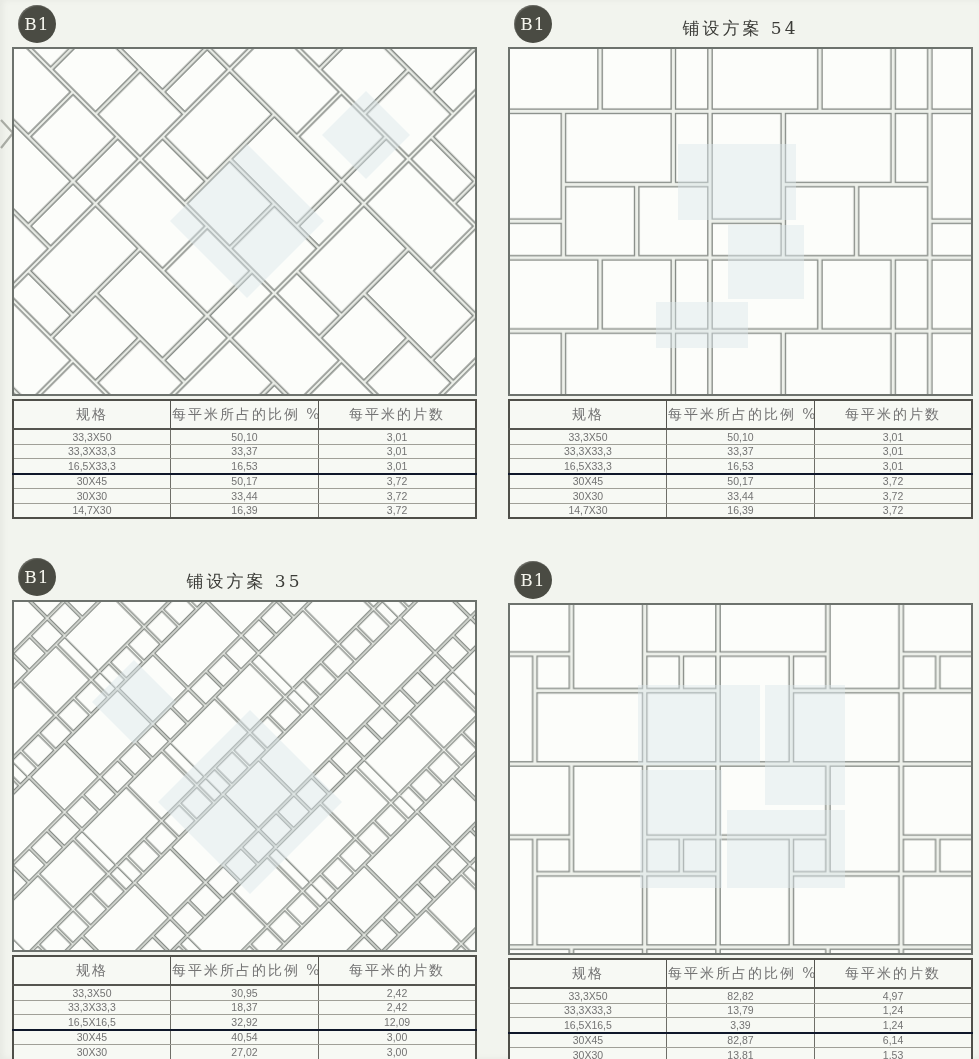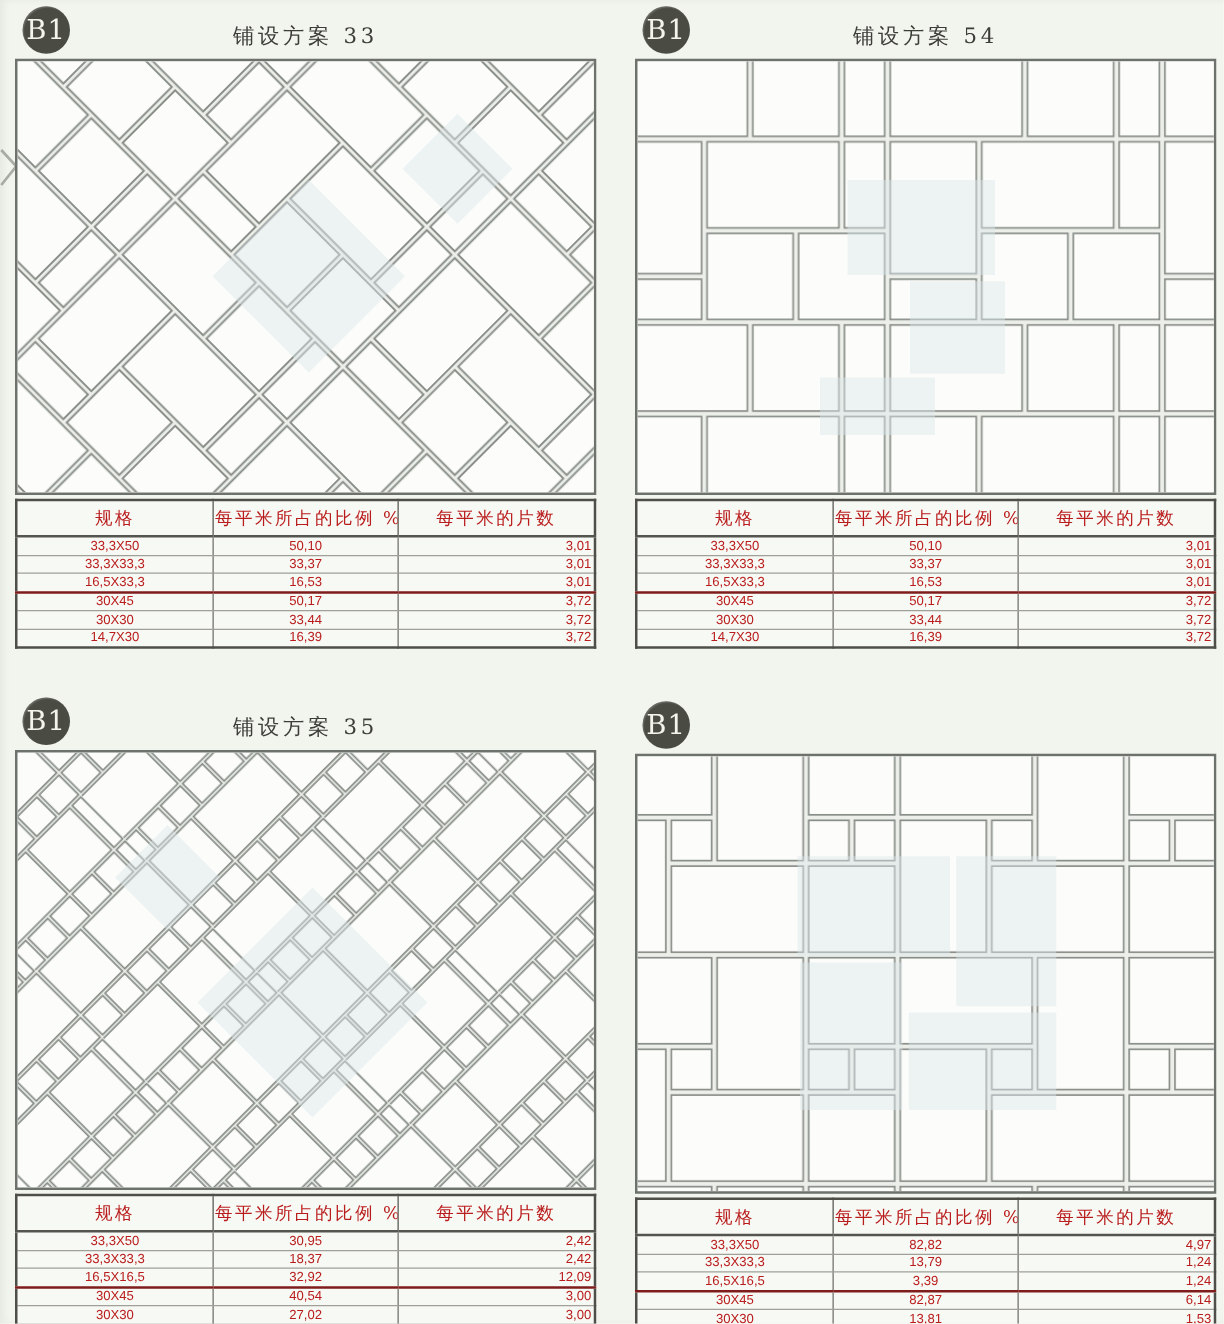--- a/index.html
+++ b/index.html
@@ -7,67 +7,66 @@
   .page{
     position:relative;width:979px;height:1059px;
     background:#f2f4ee;overflow:hidden;
     box-shadow:inset 3px 0 6px rgba(0,0,0,.05);
   }
   .panel{position:absolute;width:465px;}
   .panel-header{position:relative;height:43px;}
   .badge{
     position:absolute;left:6px;top:1px;width:38px;height:38px;border-radius:50%;
     background:#4a4b43;color:#f4f4ec;display:flex;align-items:center;justify-content:center;
-    font-family:"DejaVu Serif",serif;font-size:22px;letter-spacing:1px;
+    font-family:"DejaVu Serif",serif;font-size:17px;letter-spacing:1px;
     box-shadow:inset 1px 1px 1px rgba(255,255,255,.18);
   }
   .scheme-title{
     margin:0;padding-top:13px;text-align:center;font-weight:normal;
     font-family:"DejaVu Serif",serif;font-size:17px;letter-spacing:3px;color:#3c3c38;
   }
   .diagram{
     border:2px solid #6d726d;background:#edf0ea;height:345px;overflow:hidden;
   }
   .diagram.tall{height:348px;}
   .diagram svg{display:block;}
   table.spec{
     width:100%;margin-top:3px;border-collapse:collapse;background:#f7f9f4;
-    border:2px solid #4f4f49;table-layout:fixed;color:#b91c1c;
+    border:2px solid #4f4f49;table-layout:fixed;color:#737373;
   }
   table.spec th{
     font-family:"DejaVu Serif",serif;font-weight:normal;font-size:14px;letter-spacing:2px;
     padding:5px 1px 4px;border:1px solid #55554f;border-bottom:2px solid #55554f;
     white-space:nowrap;overflow:hidden;
   }
   table.spec td{
     text-align:center;font-size:10.5px;line-height:1;padding:1.5px 2px;
     border-right:1px solid #6f6f68;border-bottom:1px solid #a0a098;
     font-family:"Liberation Sans",sans-serif;
   }
-  table.spec td:last-child{border-right:none;text-align:right;}
-  table.spec tbody tr:nth-child(3) td{border-bottom:2px solid #7f1d1d;}
+  table.spec td:last-child{border-right:none;}
+  table.spec tbody tr:nth-child(3) td{border-bottom:2px solid #0f172a;}
   table.spec tbody tr:last-child td{border-bottom:none;}
   table.spec col.c1{width:34%;} table.spec col.c2{width:32%;} table.spec col.c3{width:34%;}
   .margin-mark{position:absolute;left:0px;top:118px;opacity:.65;}
 </style>
 </head>
 <body>
 
 <div class="page">
 
   <svg class="margin-mark" width="16" height="34">
     <polyline points="1,2 13,15 1,30" fill="none" stroke="#84877f" stroke-width="2.2"></polyline>
   </svg>
 
   <section class="panel" style="left:12px;top:4px;">
     <div class="panel-header">
       <div class="badge">
           <span>B1</span>
         </div>
-      <h2 class="scheme-title">铺设方案 33</h2>
     </div>
     <div class="diagram">
       <svg width="462" height="345">
         <defs>
           <pattern id="p33" width="99.9" height="99.9" patternUnits="userSpaceOnUse" patternTransform="rotate(45) scale(1.9) translate(-12,-6)">
             <rect x="0" y="0" width="99.9" height="99.9" fill="#edf0ea"></rect>
             <g fill="#fcfdfa" stroke="#868b86" stroke-width="0.8">
               <rect x="1" y="1" width="47.95" height="31.3"></rect>
               <rect x="50.95" y="1" width="31.3" height="31.3"></rect>
               <rect x="84.25" y="1" width="14.65" height="31.3"></rect>

